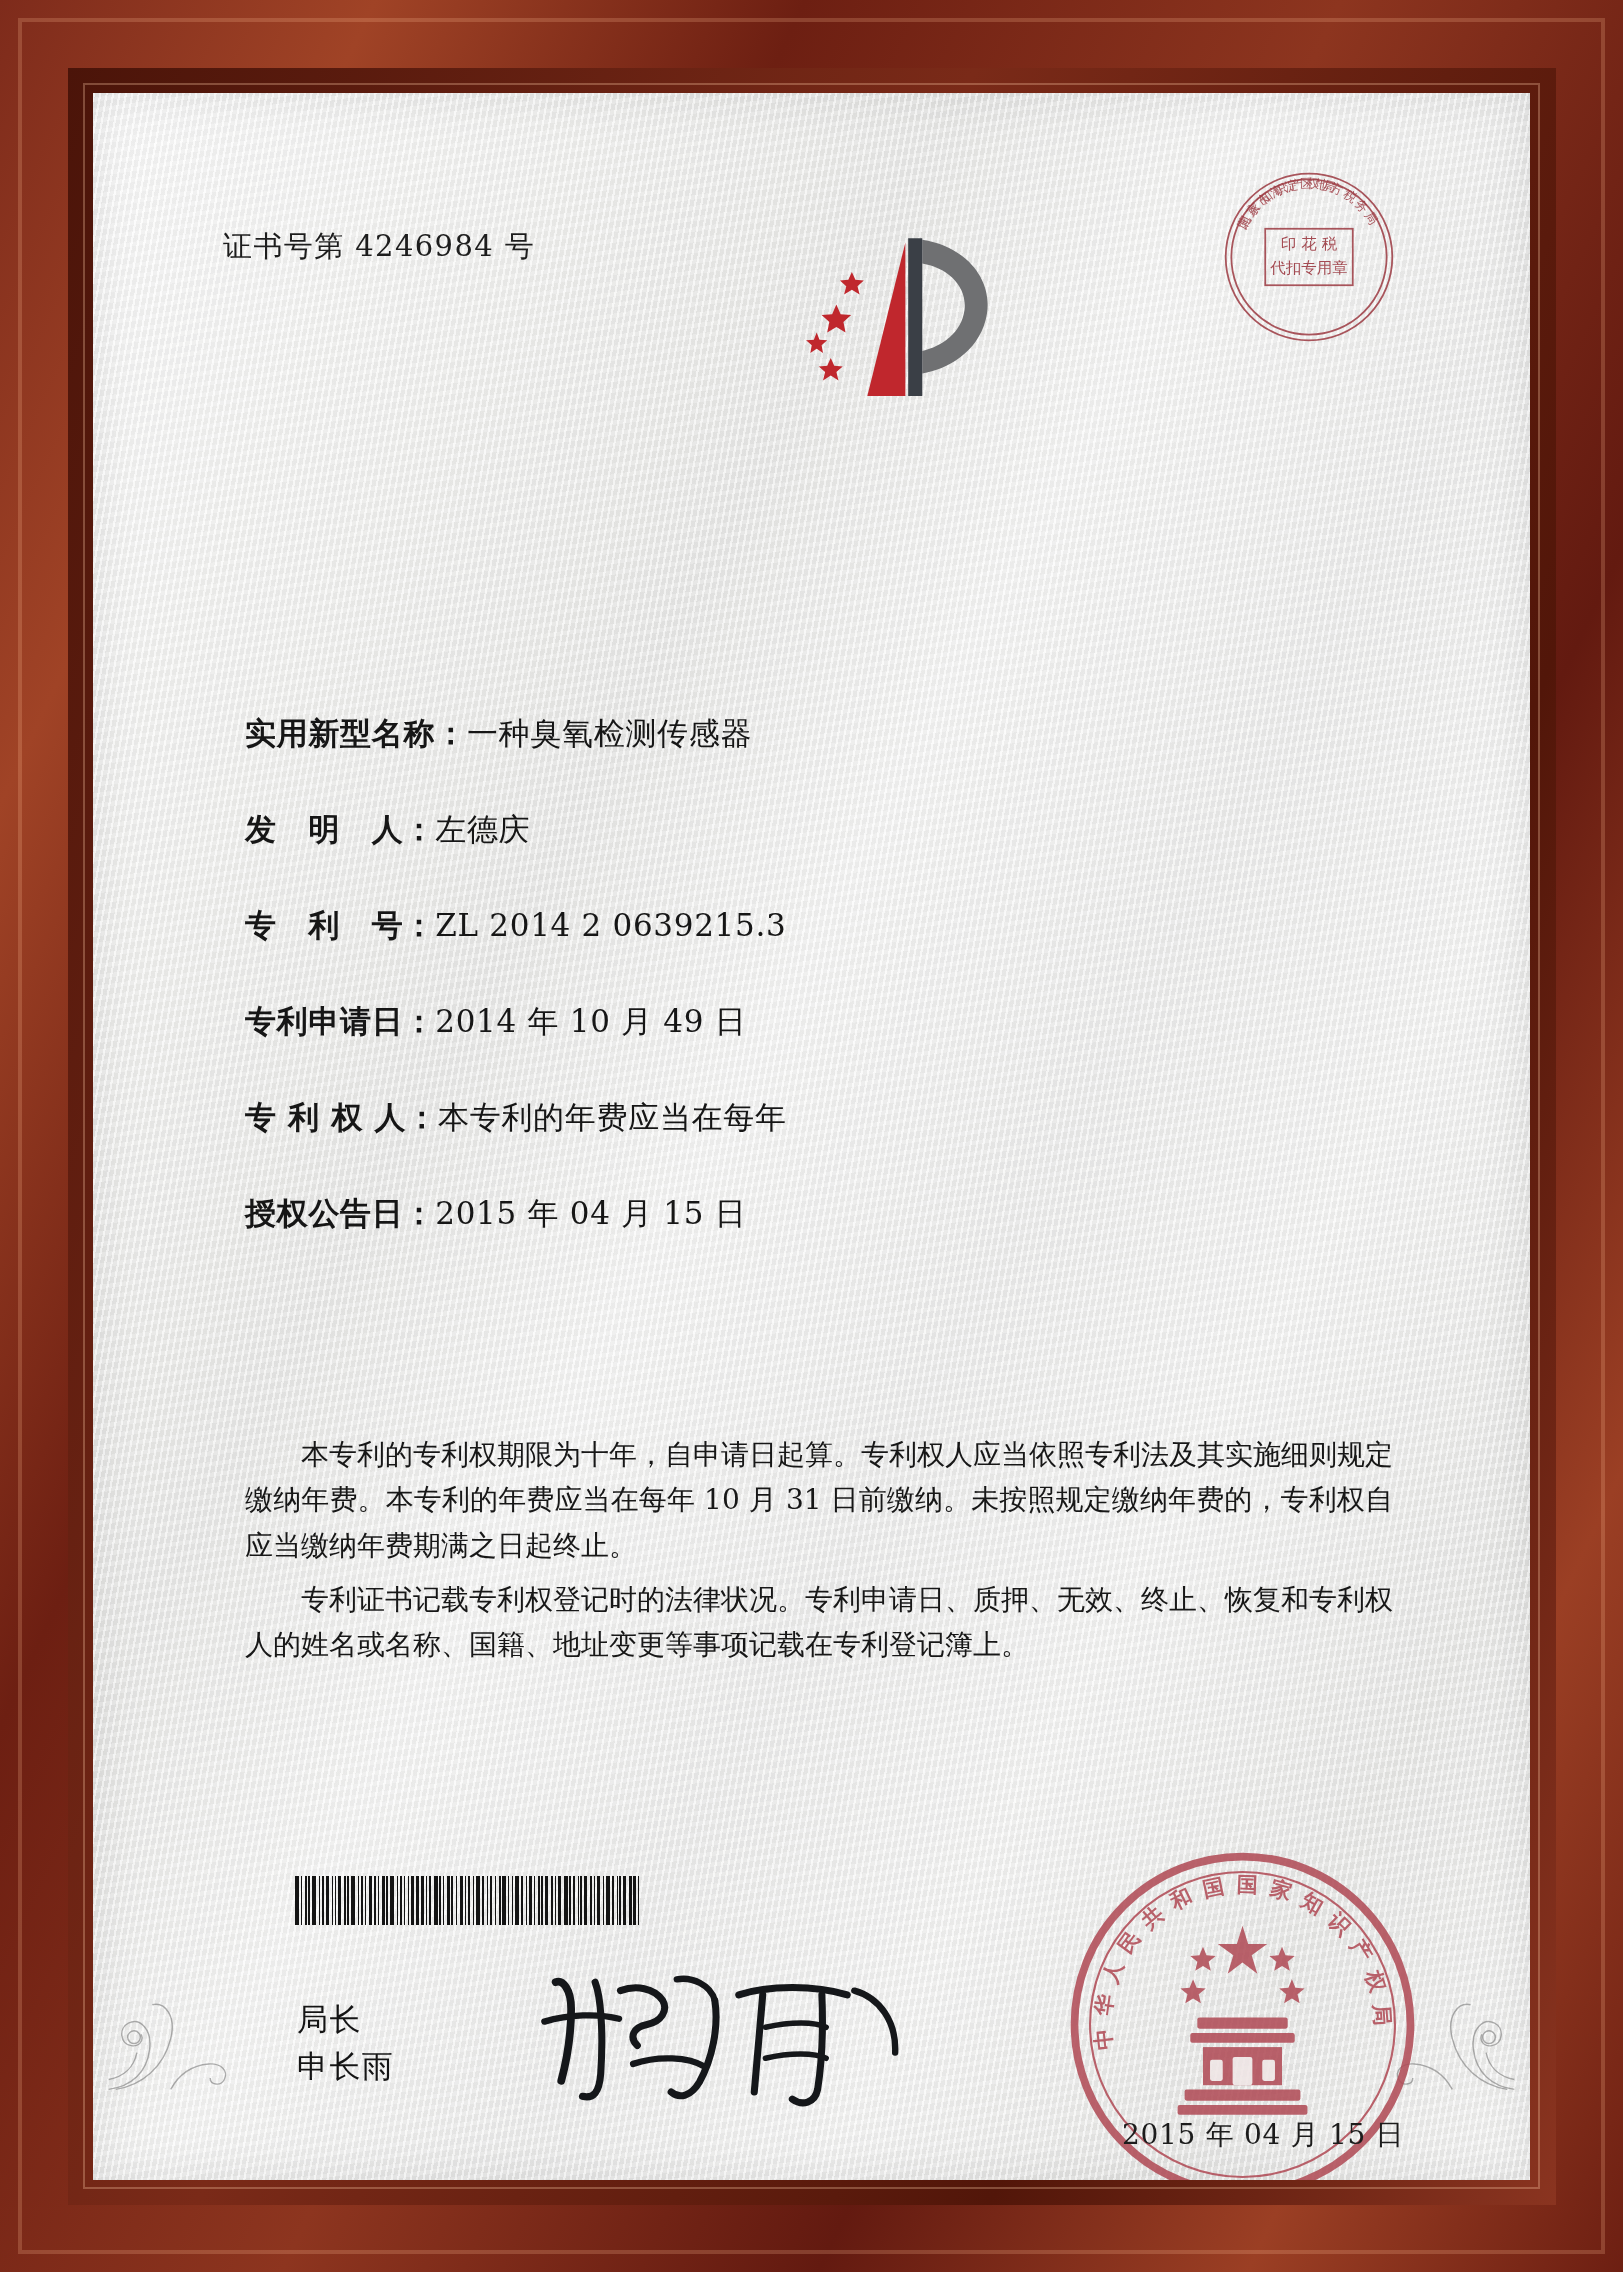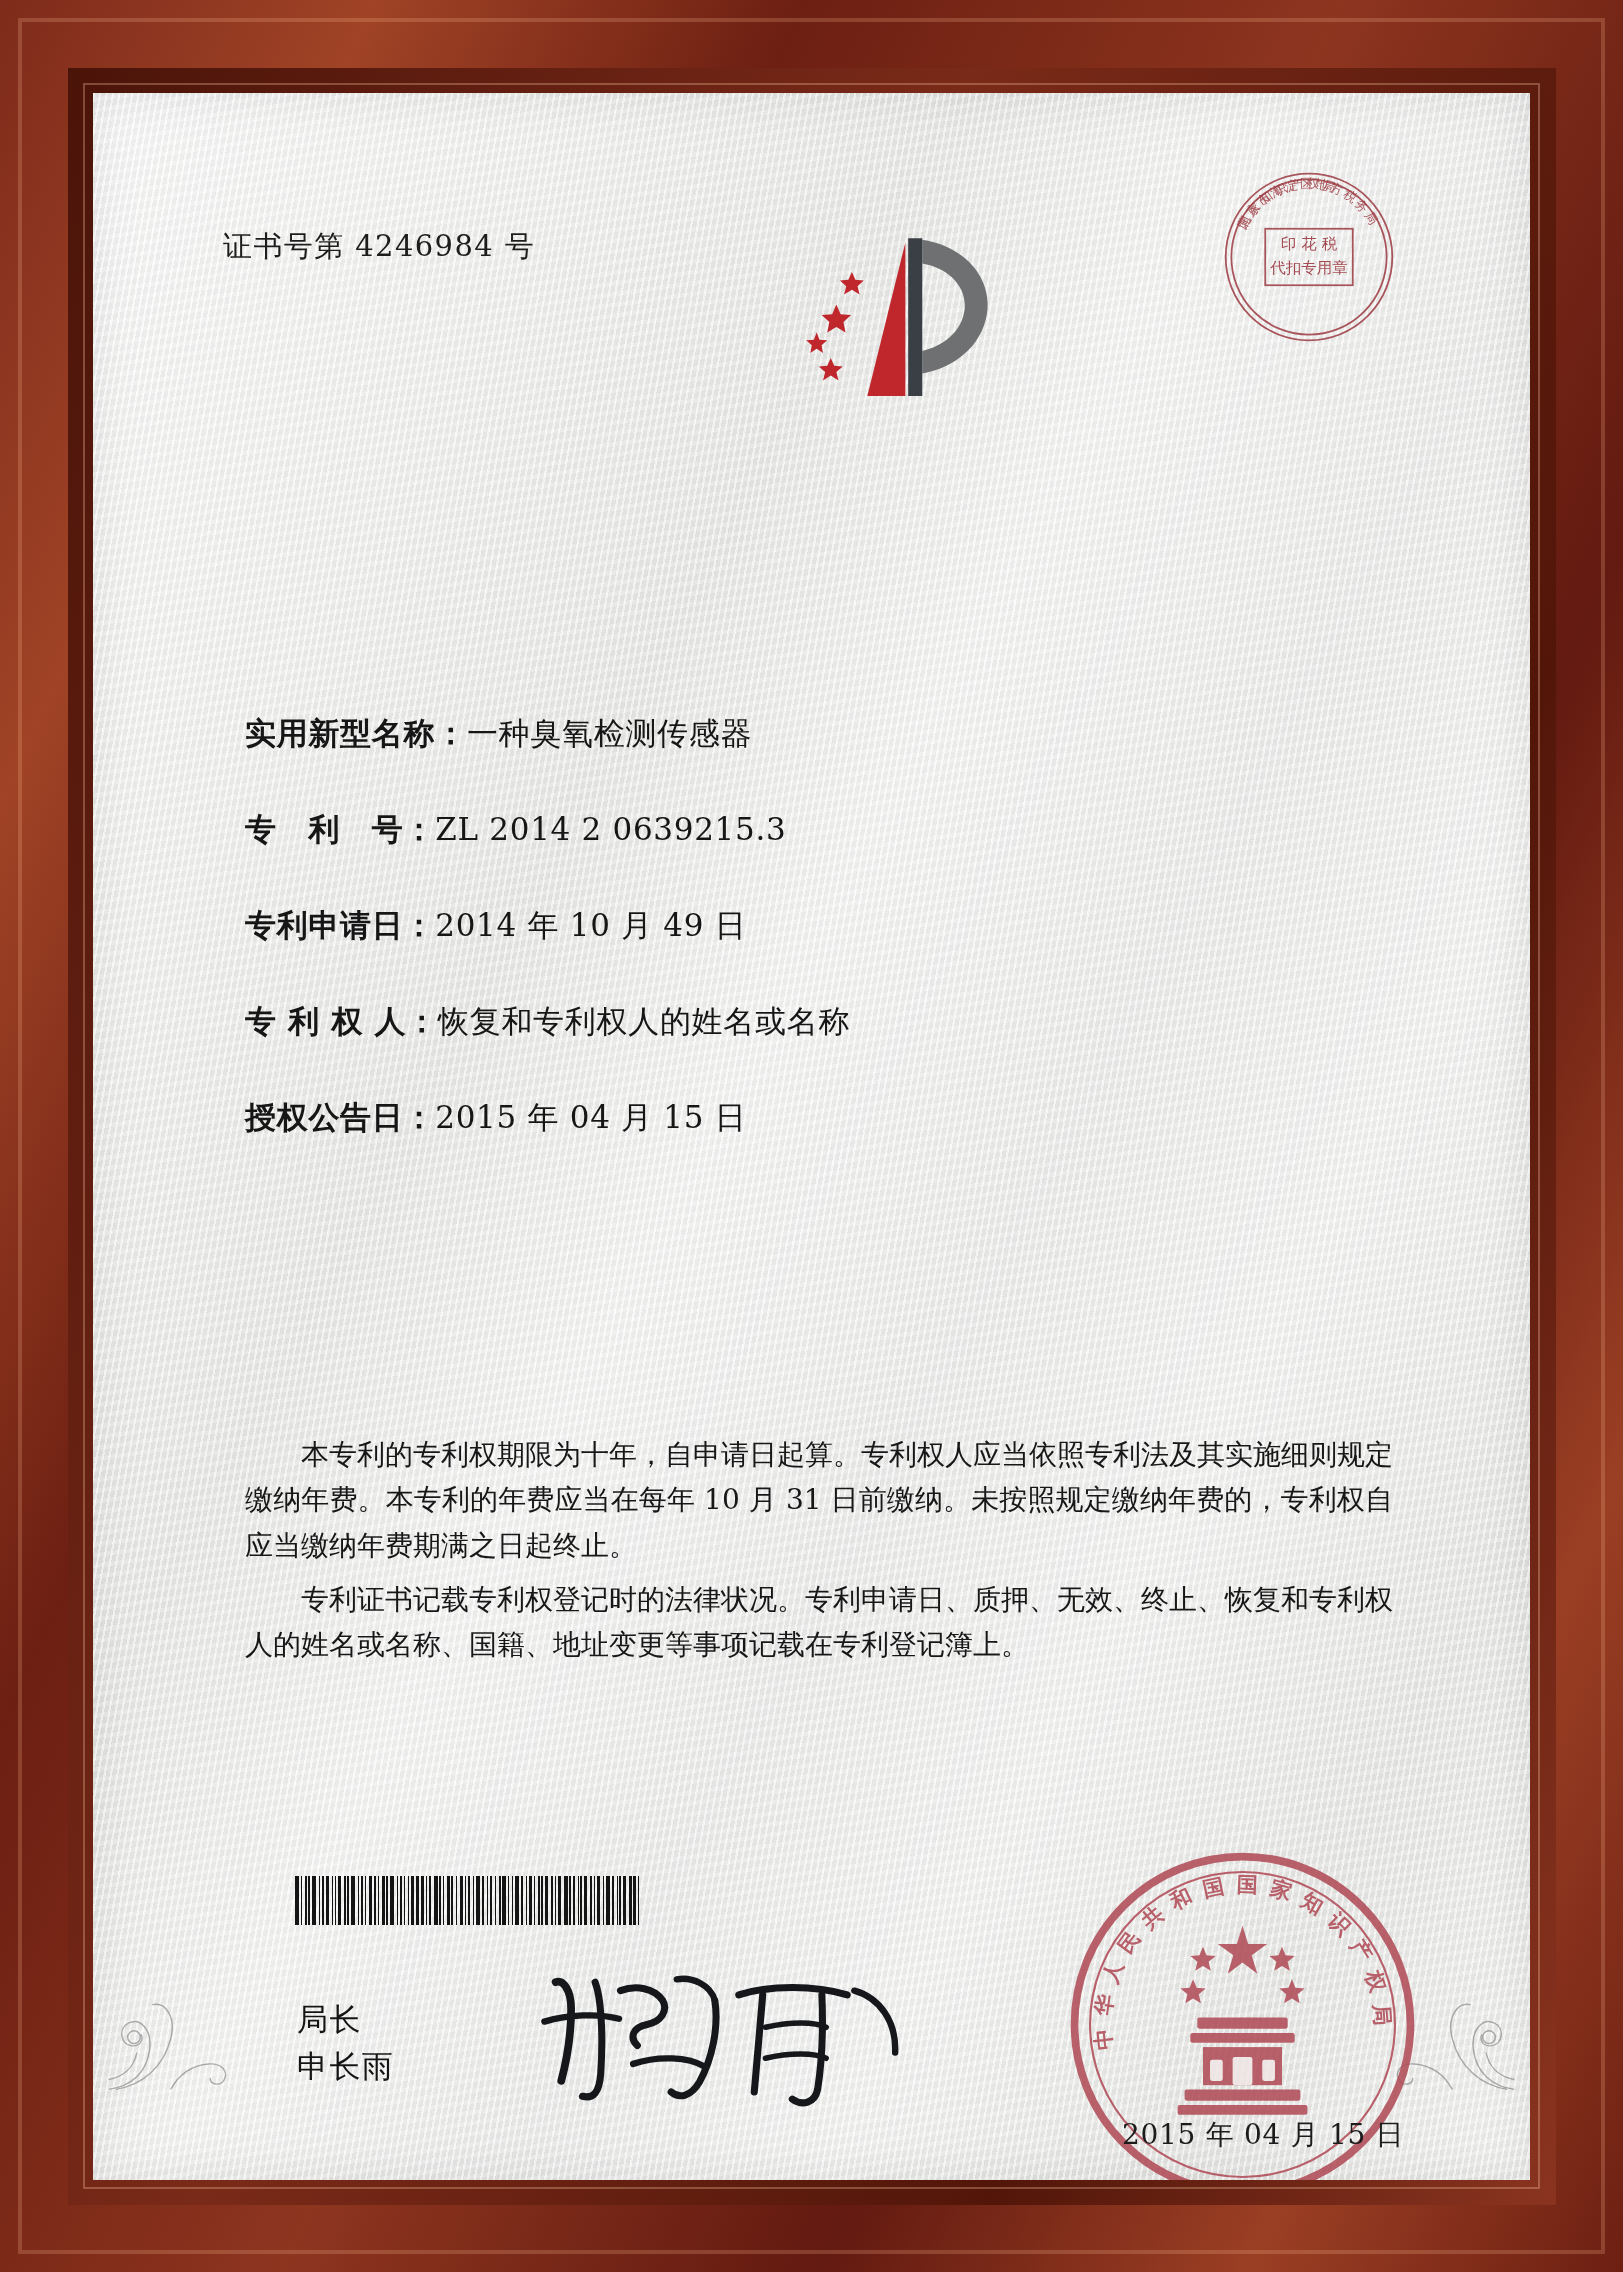--- a/index.html
+++ b/index.html
@@ -315,30 +315,34 @@
         </g>
       </svg>
 
 
       <div class="fields">
         <div class="field-row">
           <span class="field-label">实用新型名称：</span>
           <span class="field-value">一种臭氧检测传感器</span>
         </div>
         <div class="field-row">
+          <span class="field-label">发　明　人：</span>
+          <span class="field-value">左德庆</span>
+        </div>
+        <div class="field-row">
           <span class="field-label">专　利　号：</span>
           <span class="field-value">ZL 2014 2 0639215.3</span>
         </div>
         <div class="field-row">
           <span class="field-label">专利申请日：</span>
           <span class="field-value">2014 年 10 月 49 日</span>
         </div>
         <div class="field-row">
           <span class="field-label">专 利 权 人：</span>
-          <span class="field-value">恢复和专利权人的姓名或名称</span>
+          <span class="field-value">本专利的年费应当在每年</span>
         </div>
         <div class="field-row">
           <span class="field-label">授权公告日：</span>
           <span class="field-value">2015 年 04 月 15 日</span>
         </div>
       </div>
 
       <div class="body-text">
         <p>本专利的专利权期限为十年，自申请日起算。专利权人应当依照专利法及其实施细则规定缴纳年费。本专利的年费应当在每年 10 月 31 日前缴纳。未按照规定缴纳年费的，专利权自应当缴纳年费期满之日起终止。</p>
         <p>专利证书记载专利权登记时的法律状况。专利申请日、质押、无效、终止、恢复和专利权人的姓名或名称、国籍、地址变更等事项记载在专利登记簿上。</p>

